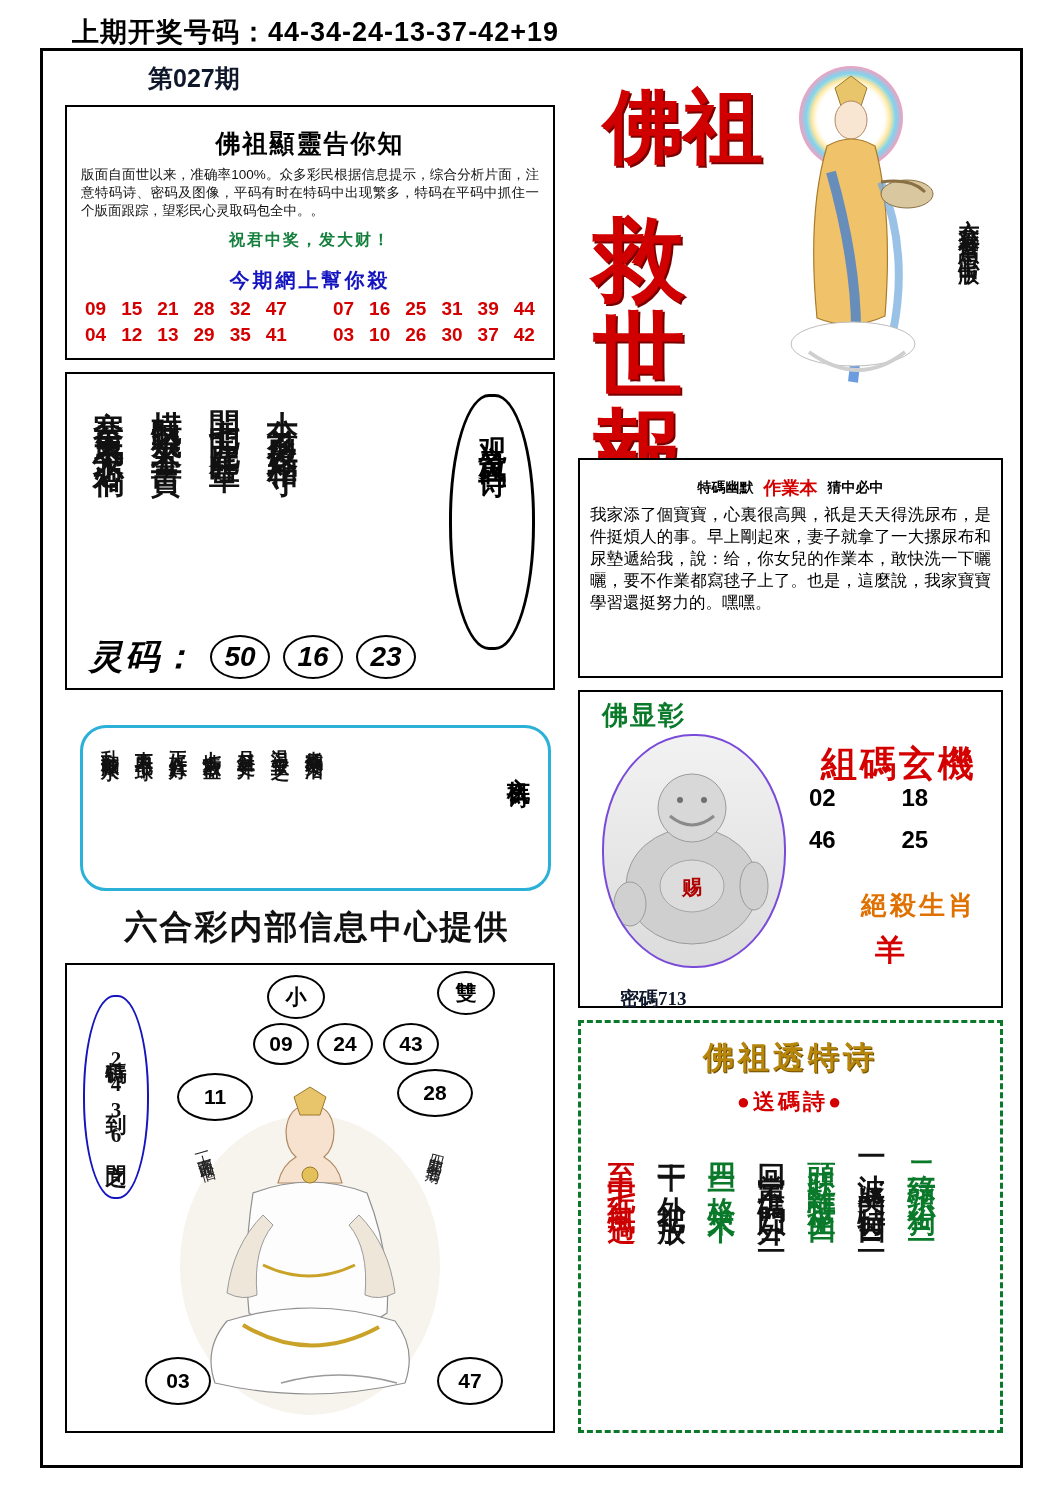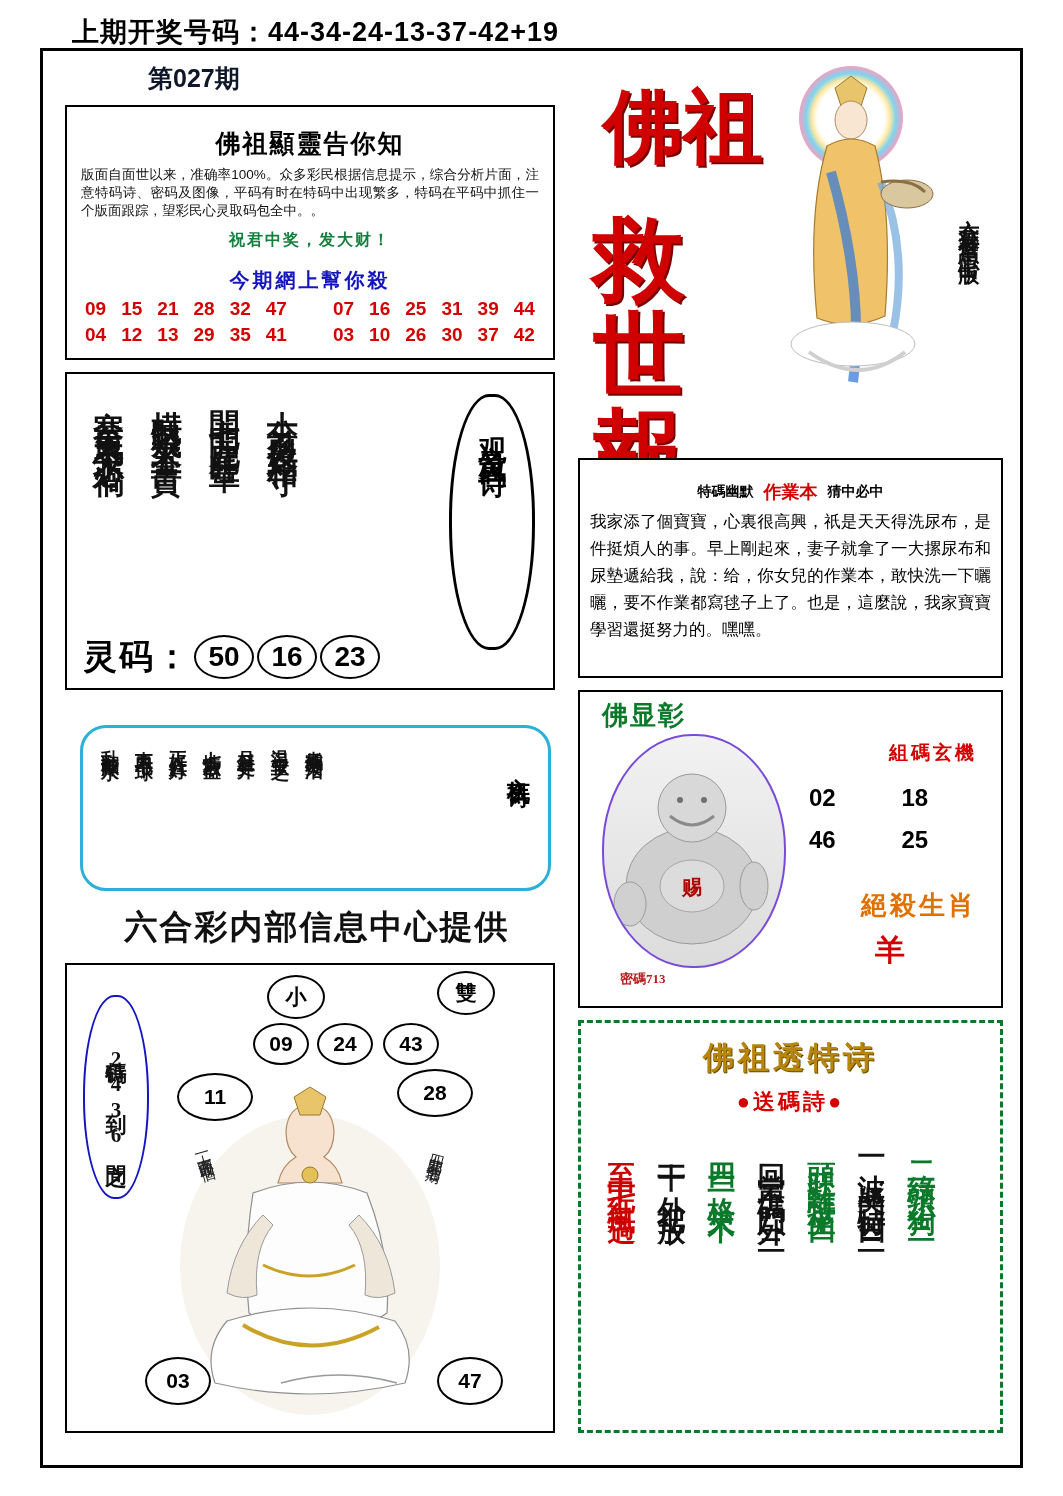--- a/index.html
+++ b/index.html
@@ -18,21 +18,21 @@
   .numrow{display:flex;justify-content:space-between;padding:4px 18px 0 18px;}
   .numrow span{font-size:19px;font-weight:bold;color:#d40000;font-family:"Liberation Sans",sans-serif;}
   .numrow .gap{width:16px;}
 
   
   .poembox{position:absolute;left:65px;top:372px;width:490px;height:318px;border:2px solid #000;box-sizing:border-box;background:#fff;}
   .poem-cols{position:absolute;left:18px;top:12px;display:flex;flex-direction:row-reverse;gap:12px;}
   .vcol{writing-mode:vertical-rl;text-orientation:upright;font-size:31px;letter-spacing:9px;line-height:46px;font-weight:bold;color:#111;height:250px;}
   .oval-title{position:absolute;right:18px;top:20px;width:80px;height:250px;border:3px solid #000;border-radius:40px/125px;}
   .oval-title span{writing-mode:vertical-rl;text-orientation:upright;font-size:28px;letter-spacing:8px;font-weight:bold;display:block;margin:18px auto 0 auto;text-align:center;}
-  .lingma{position:absolute;left:16px;bottom:8px;display:flex;align-items:center;gap:3px;}
+  .lingma{position:absolute;left:22px;bottom:8px;display:flex;align-items:center;gap:13px;font-style:italic;}
   .lingma .lbl{font-size:34px;font-weight:bold;letter-spacing:2px;}
   .ball{width:56px;height:40px;border:2px solid #000;border-radius:50%;display:flex;align-items:center;justify-content:center;font-size:28px;font-weight:bold;font-family:"Liberation Sans",sans-serif;}
 
   
   .cloud{position:absolute;left:80px;top:725px;width:465px;height:160px;border:3px solid #2bb0d8;border-radius:26px;background:#fff;}
   .cloud-cols{position:absolute;left:14px;top:8px;display:flex;flex-direction:row-reverse;gap:9px;}
   .cloud-cols .c{writing-mode:vertical-rl;text-orientation:upright;font-size:18px;line-height:25px;letter-spacing:3px;font-weight:bold;color:#111;height:132px;}
   .cloud-title{position:absolute;right:14px;top:30px;writing-mode:vertical-rl;text-orientation:upright;font-size:23px;font-weight:bold;letter-spacing:4px;}
   .provide{position:absolute;left:82px;top:905px;width:470px;text-align:center;font-size:33px;font-weight:bold;letter-spacing:2px;color:#111;}
 
@@ -42,29 +42,29 @@
   .tm-oval .t{writing-mode:vertical-rl;text-orientation:upright;font-size:21px;font-weight:bold;color:#111;letter-spacing:1px;line-height:26px;text-align:center;}
   .circ{position:absolute;border:2px solid #000;border-radius:50%;display:flex;align-items:center;justify-content:center;font-size:21px;font-weight:bold;font-family:"Liberation Sans",sans-serif;background:rgba(255,255,255,0.75);}
   .diag{position:absolute;writing-mode:vertical-rl;text-orientation:upright;font-size:15px;letter-spacing:2px;color:#222;}
 
   
   .rtitle{position:absolute;right:60px;top:62px;width:420px;height:390px;}
   .bigword{position:absolute;font-weight:bold;color:#d00000;font-family:"Liberation Serif",serif;text-shadow:2px 2px 0 #7a0000;}
   .vlabel{position:absolute;right:20px;top:140px;writing-mode:vertical-rl;text-orientation:upright;font-size:21px;font-weight:bold;letter-spacing:5px;color:#111;line-height:28px;}
 
   .jokebox{position:absolute;left:578px;top:458px;width:425px;height:220px;border:2px solid #000;box-sizing:border-box;background:#fff;}
-  .joke-head{display:flex;align-items:center;justify-content:center;gap:10px;font-size:14px;font-weight:bold;padding-top:20px;}
+  .joke-head{display:flex;align-items:center;justify-content:center;gap:10px;font-size:14px;font-weight:bold;padding-top:4px;margin-top:12px;}
   .joke-head .red{color:#d40000;font-size:18px;}
-  .joke-body{font-size:16.5px;line-height:27px;padding:4px 10px;text-align:justify;font-family:"Liberation Serif",serif;}
+  .joke-body{font-size:16.5px;line-height:22px;padding:4px 10px;text-align:justify;font-family:"Liberation Serif",serif;}
 
   .midright{position:absolute;left:578px;top:690px;width:425px;height:318px;border:2px solid #000;box-sizing:border-box;background:#fff;}
   .fx-title{position:absolute;left:22px;top:6px;font-size:26px;font-weight:bold;color:#0a7a2a;letter-spacing:2px;}
   .bud-oval{position:absolute;left:22px;top:42px;width:180px;height:230px;border:2px solid #7a4ad8;border-radius:90px/115px;overflow:hidden;background:linear-gradient(#f2f2f2,#dcdcdc);}
-  .mima{position:absolute;left:40px;top:278px;font-size:13px;font-weight:bold;color:#b91c1c;}
-  .zm-title{position:absolute;right:24px;top:48px;font-size:19px;font-weight:bold;color:#d40000;letter-spacing:3px;}
+  .mima{position:absolute;left:40px;top:294px;font-size:19px;font-weight:bold;color:#0f172a;}
+  .zm-title{position:absolute;right:24px;top:48px;font-size:36px;font-weight:bold;color:#d40000;letter-spacing:3px;}
   .zm-nums{position:absolute;right:40px;top:92px;width:185px;font-size:24px;font-weight:bold;font-family:"Liberation Sans",sans-serif;}
   .zm-nums div{display:flex;justify-content:space-around;margin-bottom:14px;}
   .js-title{position:absolute;right:24px;top:196px;font-size:26px;font-weight:bold;color:#e07000;letter-spacing:3px;}
   .js-val{position:absolute;right:96px;top:238px;font-size:30px;font-weight:bold;color:#d40000;}
 
   .lowright{position:absolute;left:578px;top:1020px;width:425px;height:413px;border:3px dashed #0a7a2a;box-sizing:border-box;background:#fff;}
   .lr-title{text-align:center;font-size:31px;font-weight:bold;color:#b8860b;letter-spacing:4px;margin-top:14px;text-shadow:1px 1px 0 #6b4c00;}
   .lr-sub{text-align:center;font-size:22px;font-weight:bold;color:#d40000;letter-spacing:3px;margin-top:8px;}
   .lr-grid{position:absolute;left:18px;top:118px;display:flex;flex-direction:row-reverse;gap:6px;}
   .lr-col{writing-mode:vertical-rl;text-orientation:upright;font-size:28px;line-height:44px;letter-spacing:11px;font-weight:bold;height:265px;}

